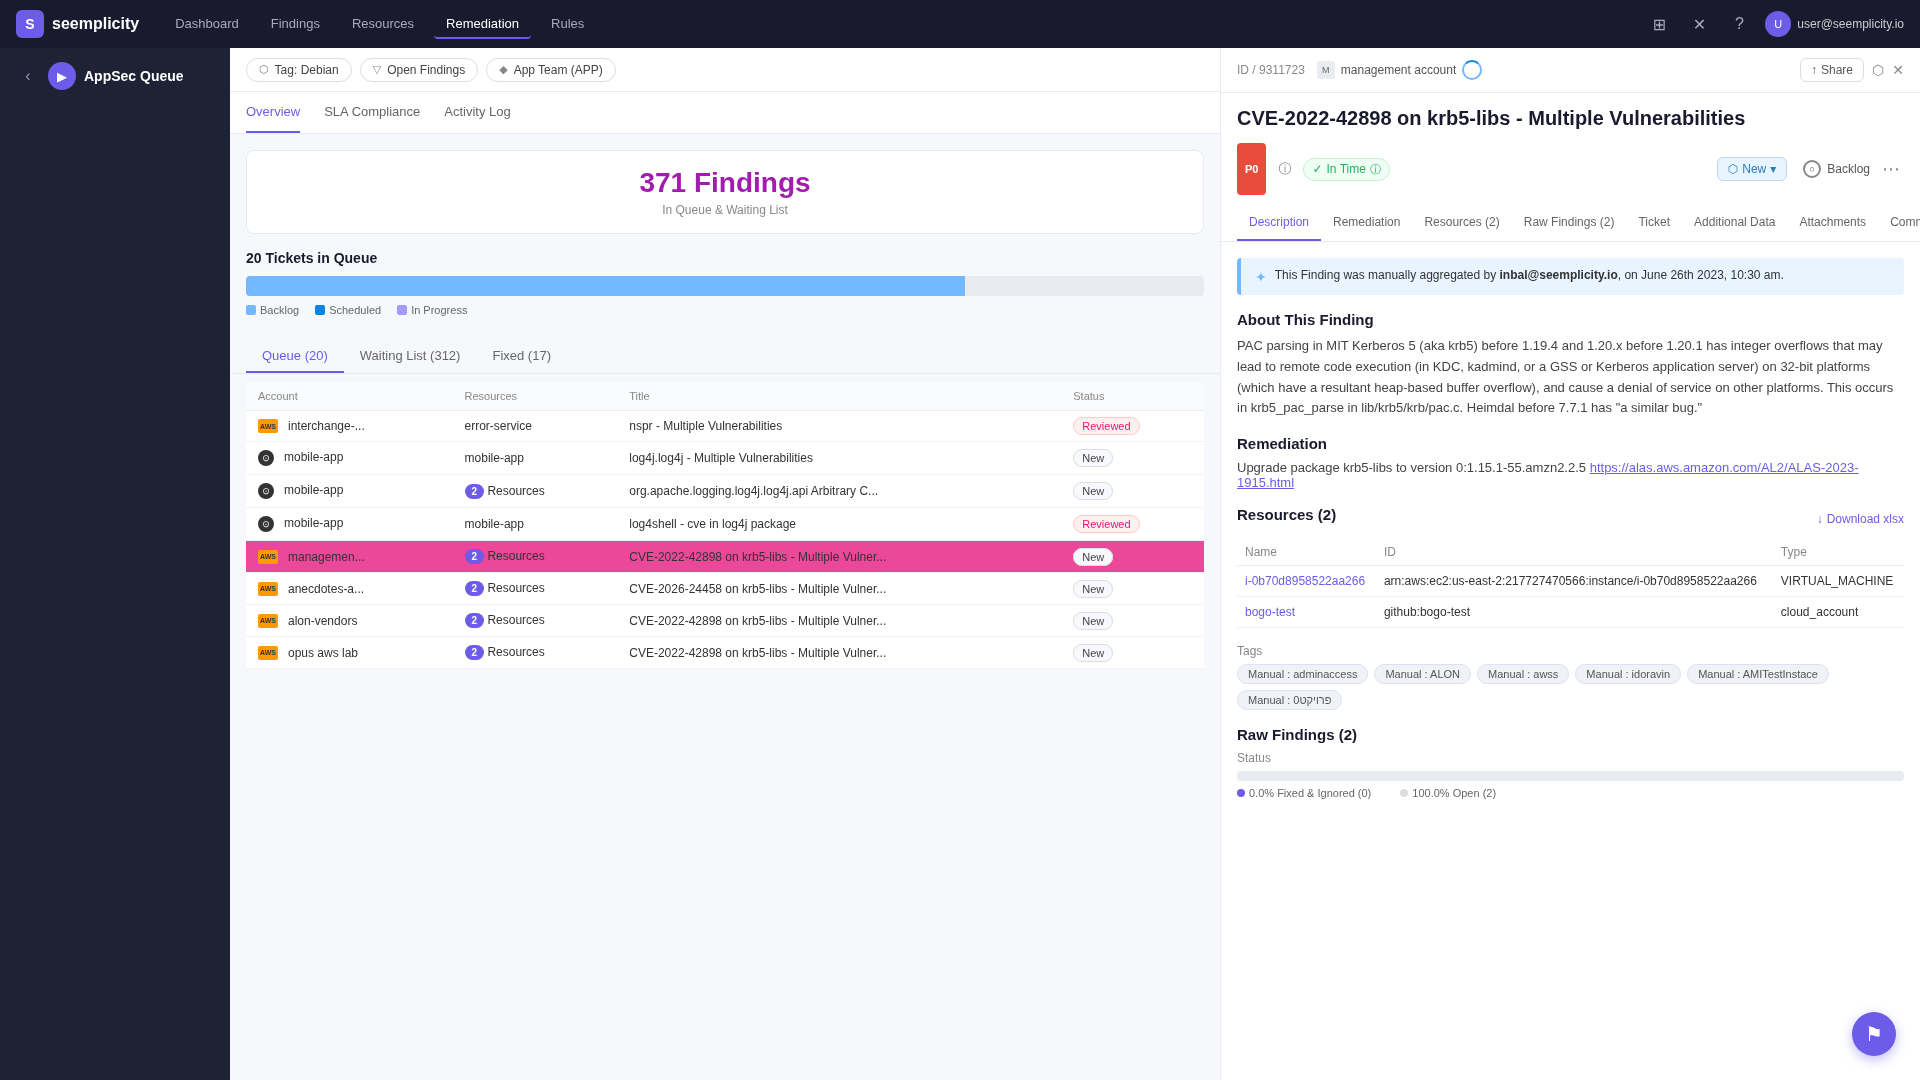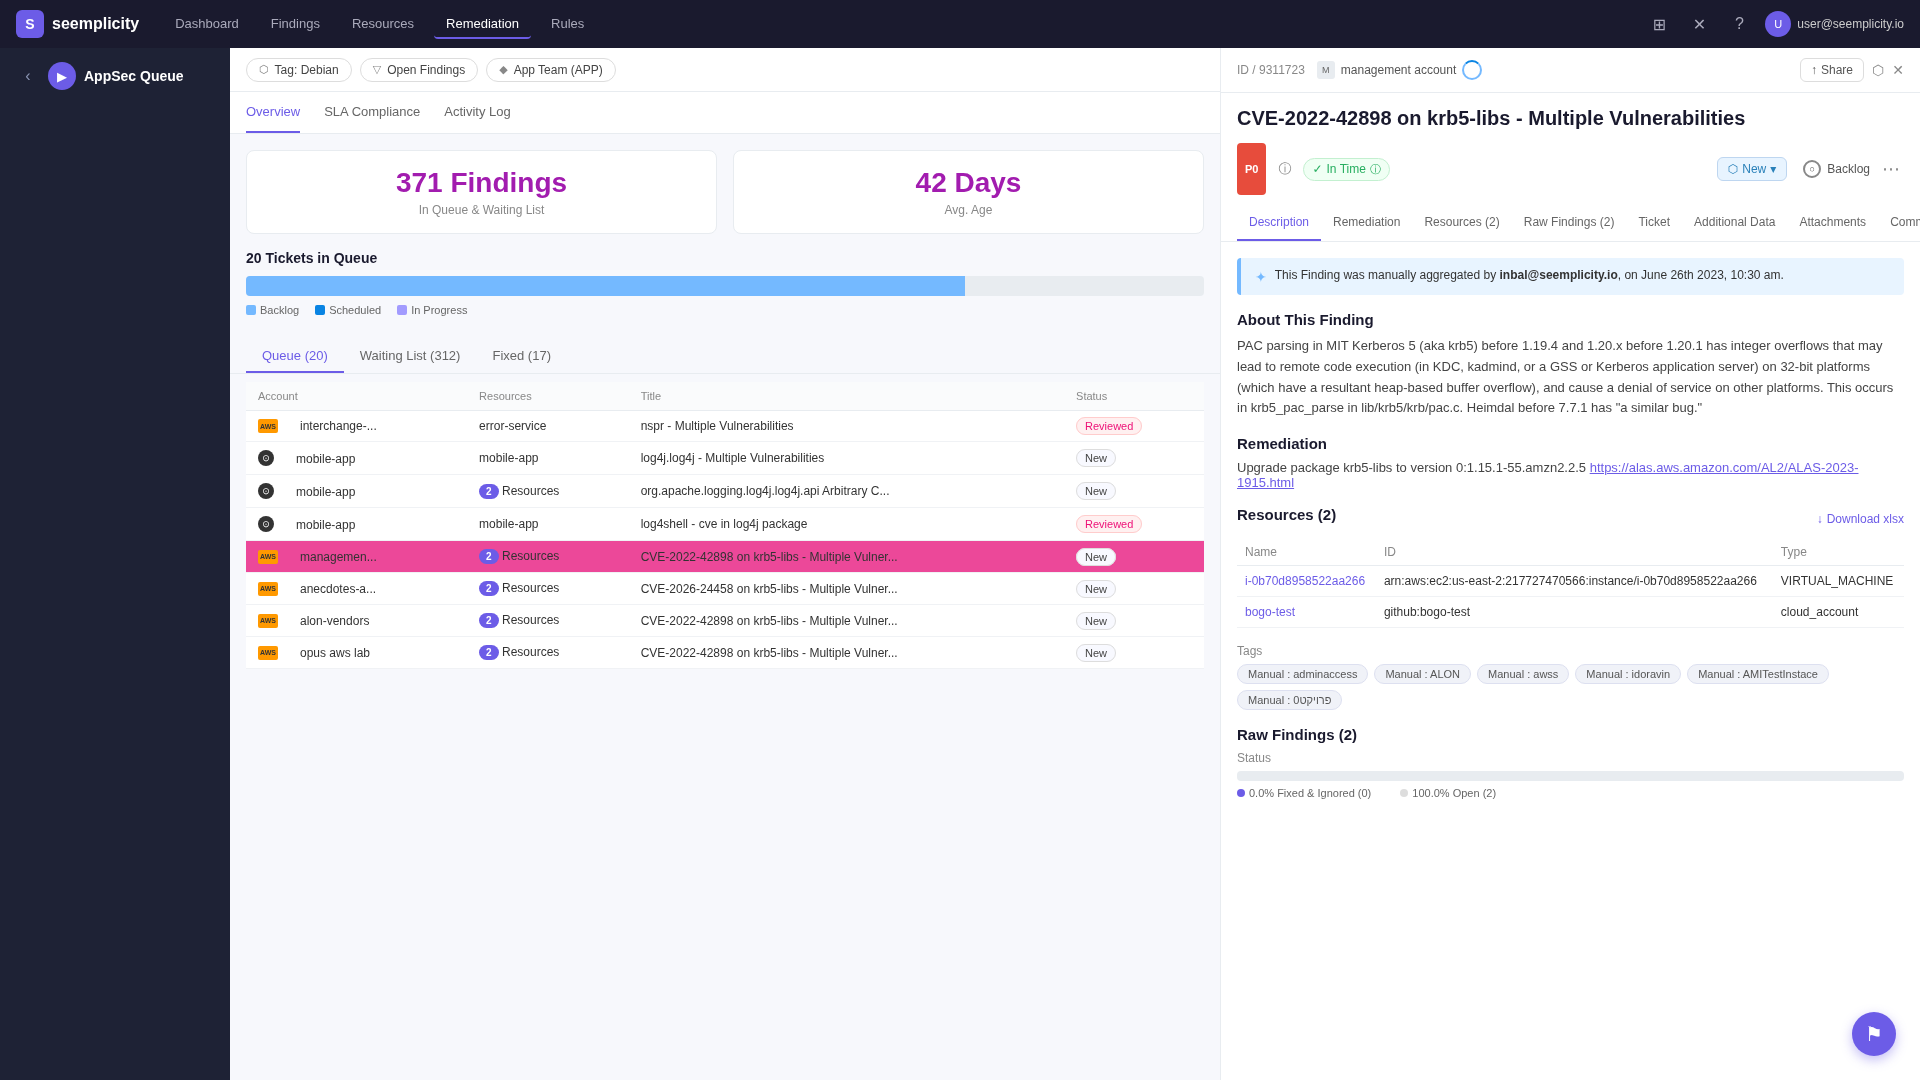--- a/index.html
+++ b/index.html
@@ -271,22 +271,22 @@
       padding: 8px 12px;
       border-bottom: 1px solid #f0f2f5;
       font-size: 12px;
       color: #333;
       vertical-align: middle;
     }
     .findings-table tr.active-row td { background: #ec4899; }
 
     .account-cell {
       display: flex;
-      align-items: flex-end;
-      gap: 22px;
+      align-items: flex-start;
+      gap: 10px;
     }
     .resource-badge {
       background: #6c5ce7;
       color: white;
       border-radius: 10px;
       padding: 2px 7px;
       font-size: 10px;
       font-weight: 600;
       display: inline-block;
     }
@@ -677,24 +677,20 @@
       <div class="tab-item active">Overview</div>
       <div class="tab-item">SLA Compliance</div>
       <div class="tab-item">Activity Log</div>
     </div>
 
     <div class="stats-row">
       <div class="stat-card">
         <div class="stat-number">371 Findings</div>
         <div class="stat-label">In Queue &amp; Waiting List</div>
       </div>
-      <div class="stat-card">
-        <div class="stat-number">42 Days</div>
-        <div class="stat-label">Avg. Age</div>
-      </div>
     </div>
 
     <div class="queue-section">
       <div class="queue-title">20 Tickets in Queue</div>
       <div class="progress-bar-container">
         <div class="progress-bar-fill"></div>
       </div>
       <div class="legend">
         <div class="legend-item">
           <div class="legend-dot" style="background:#74b9ff"></div>

